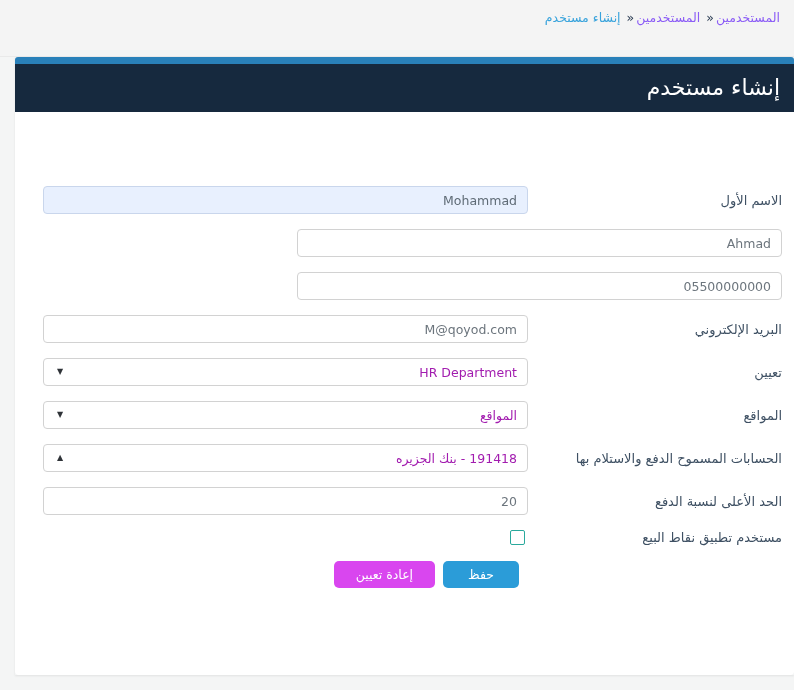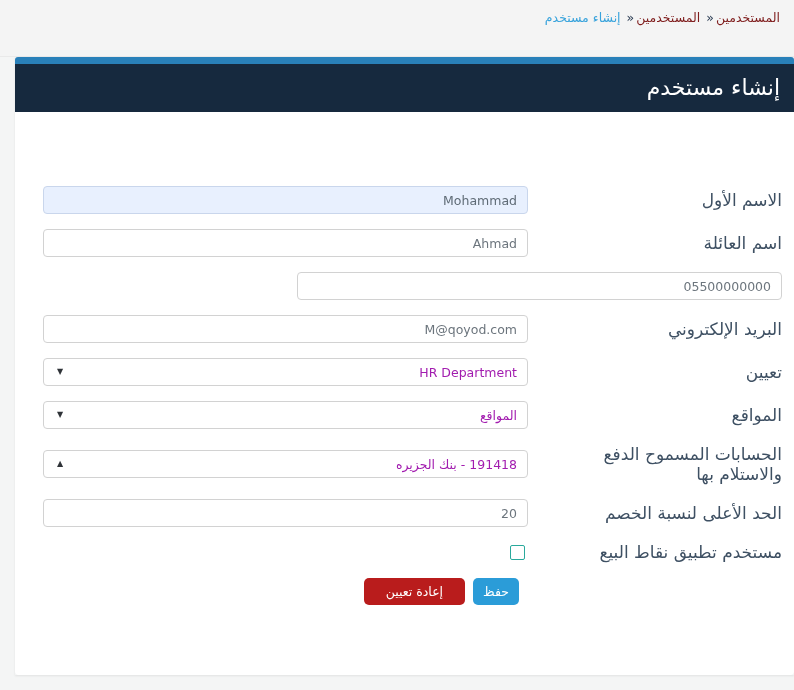--- a/index.html
+++ b/index.html
@@ -15,21 +15,21 @@
     background: #f4f4f4;
     border-bottom: 1px solid #e9e9e9;
     padding: 10px 14px 0 14px;
   }
   .breadcrumb {
     display: flex;
     align-items: center;
     font-size: 12.5px;
     color: #2a3b52;
   }
-  .crumb { color: #7f1d1d; text-decoration: none; cursor: pointer; }
+  .crumb { color: #8b5cf6; text-decoration: none; cursor: pointer; }
   .crumb-sep {
     margin-left: 6px;
     margin-right: 2px;
     color: #2a3b52;
     unicode-bidi: bidi-override;
     direction: ltr;
   }
   .crumb-current { color: #38a3dc; }
   
   .card {
@@ -59,21 +59,21 @@
   }
   
   .form-row {
     display: flex;
     align-items: center;
     padding: 0 12px 0 28px;
     margin-bottom: 15px;
   }
   .field-label {
     flex: 1;
-    font-size: 17px;
+    font-size: 13px;
     color: #3e5063;
     text-align: right;
     padding-left: 10px;
   }
   .field-input-wrap { width: 485px; }
   .text-input {
     width: 100%;
     height: 28px;
     border: 1px solid #d2d2d2;
     border-radius: 4px;
@@ -126,24 +126,24 @@
   .buttons-spacer { flex: 1; }
   .buttons-wrap { width: 485px; display: flex; gap: 8px; padding-right: 9px; }
   .btn {
     border: none;
     border-radius: 5px;
     height: 27px;
     font-family: "DejaVu Sans", sans-serif;
     font-size: 12.5px;
     color: #ffffff;
     cursor: pointer;
-    padding: 0 10px;
+    padding: 0 25px;
   }
   .btn-save { background: #2b9cd8; }
-  .btn-reset { background: #b91c1c; padding: 0 22px; }
+  .btn-reset { background: #d946ef; padding: 0 22px; }
 </style>
 </head>
 <body>
 
 <div class="topbar">
   <div class="breadcrumb">
     <span class="crumb">المستخدمين</span>
     <span class="crumb-sep">»</span>
     <span class="crumb">المستخدمين</span>
     <span class="crumb-sep">»</span>
@@ -158,21 +158,20 @@
   <div class="card-body">
 
     <div class="form-row">
       <label class="field-label">الاسم الأول</label>
       <div class="field-input-wrap">
         <input type="text" class="text-input autofill" value="Mohammad" style="">
       </div>
     </div>
 
     <div class="form-row">
-      <label class="field-label">اسم العائلة</label>
       <div class="field-input-wrap">
         <input type="text" class="text-input" value="Ahmad" style="">
       </div>
     </div>
 
     <div class="form-row">
       <div class="field-input-wrap">
         <input type="text" class="text-input" value="05500000000" style="">
       </div>
     </div>
@@ -208,21 +207,21 @@
       <label class="field-label">الحسابات المسموح الدفع والاستلام بها</label>
       <div class="field-input-wrap">
         <div class="select-box">
           <span class="select-value">191418 - بنك الجزيره</span>
           <span class="caret">▲</span>
         </div>
       </div>
     </div>
 
     <div class="form-row">
-      <label class="field-label">الحد الأعلى لنسبة الخصم</label>
+      <label class="field-label">الحد الأعلى لنسبة الدفع</label>
       <div class="field-input-wrap">
         <input type="text" class="text-input" value="20" style="">
       </div>
     </div>
 
     <div class="form-row checkbox-row">
       <label class="field-label">مستخدم تطبيق نقاط البيع</label>
       <div class="checkbox-wrap">
         <input type="checkbox" class="pos-checkbox" style="">
       </div>

